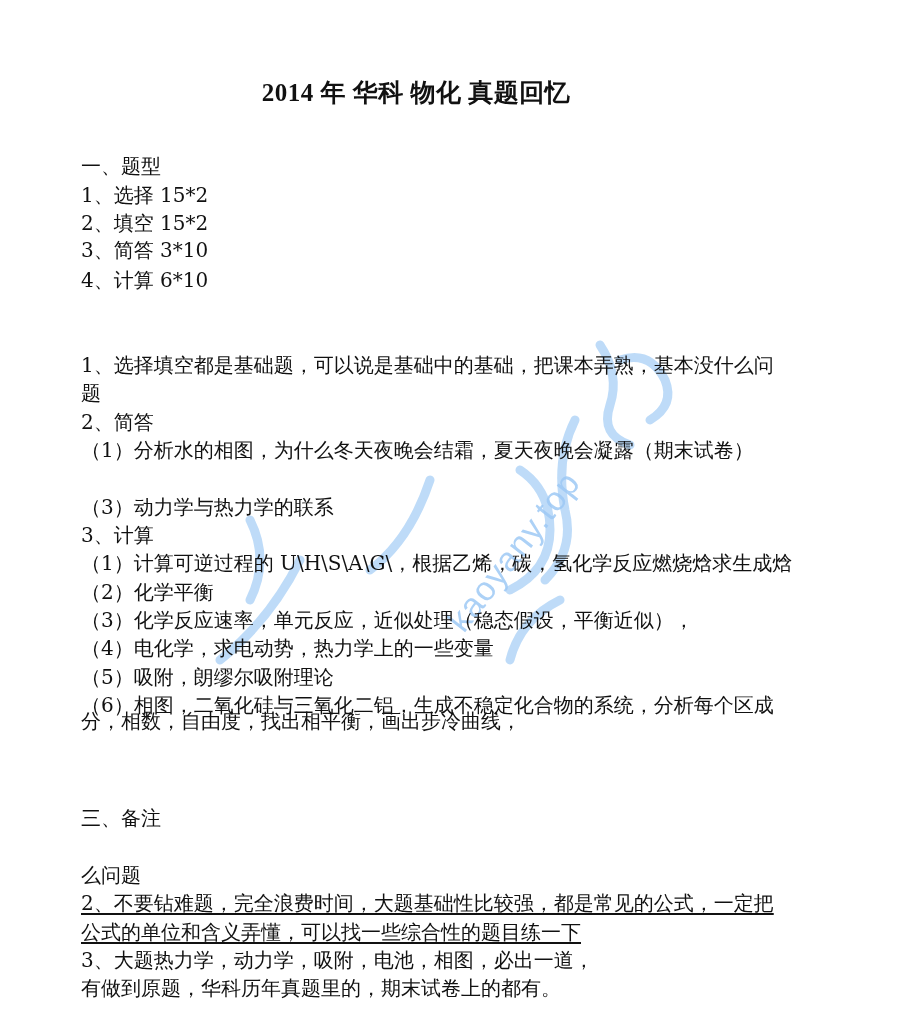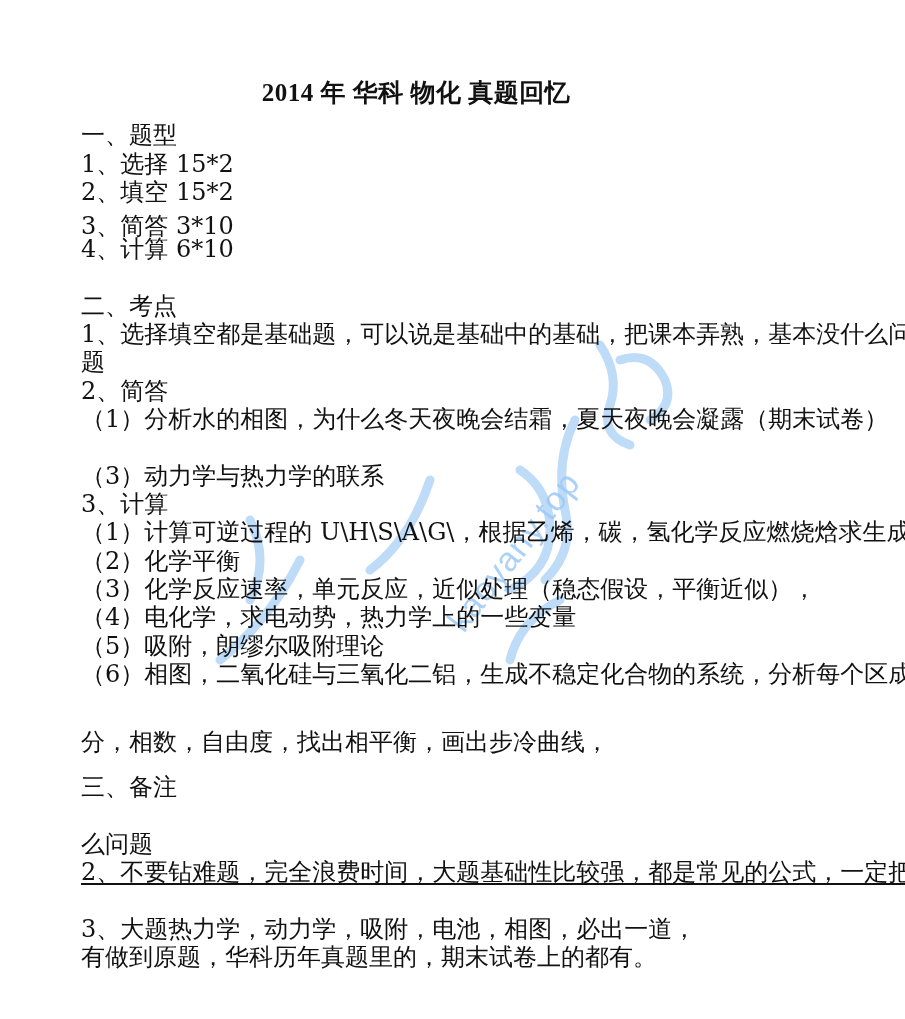--- a/index.html
+++ b/index.html
@@ -9,21 +9,21 @@
       color: #111111;
     }
     .page { position: absolute; left: 0; top: 0; width: 905px; height: 1019px; }
     .title {
       position: absolute; left: 0; top: 76px; width: 832px; text-align: center;
       font-size: 25px; font-weight: bold; letter-spacing: 0.5px;
       font-family: "Liberation Serif", "DejaVu Serif", serif;
     }
     .line {
       position: absolute; left: 81px; width: 760px;
-      font-size: 24px; line-height: 28px; white-space: nowrap;
+      font-size: 20px; line-height: 28px; white-space: nowrap; margin-top: 31px;
     }
     .u { text-decoration: underline; text-underline-offset: 3px; }
     .watermark { position: absolute; pointer-events: none; }
     .wm-text {
       position: absolute; left: 470px; top: 600px;
       transform: rotate(-52deg); transform-origin: left bottom;
       color: #9ec9f5; font-size: 34px; font-family: "Liberation Sans", sans-serif;
       opacity: 0.85; letter-spacing: 1px;
     }
   </style>
@@ -46,37 +46,37 @@
       </g>
     </svg>
     <div class="wm-text">kaoyany.top</div>
   </div>
 
   <div class="title">2014 年  华科  物化  真题回忆</div>
 
   <div class="line" style="top:121px">一、题型</div>
   <div class="line" style="top:150px">1、选择 15*2</div>
   <div class="line" style="top:178px">2、填空 15*2</div>
-  <div class="line" style="top:212px">3、简答 3*10</div>
+  <div class="line" style="top:205px">3、简答 3*10</div>
   <div class="line" style="top:235px">4、计算 6*10</div>
 
-  <div class="line" style="top:292px">二、考点</div>
   <div class="line" style="top:320px">1、选择填空都是基础题，可以说是基础中的基础，把课本弄熟，基本没什么问</div>
   <div class="line" style="top:348px">题</div>
   <div class="line" style="top:377px">2、简答</div>
   <div class="line" style="top:405px">（1）分析水的相图，为什么冬天夜晚会结霜，夏天夜晚会凝露（期末试卷）</div>
   <div class="line" style="top:462px">（3）动力学与热力学的联系</div>
   <div class="line" style="top:490px">3、计算</div>
   <div class="line" style="top:518px">（1）计算可逆过程的 U\H\S\A\G\，根据乙烯，碳，氢化学反应燃烧焓求生成焓</div>
   <div class="line" style="top:547px">（2）化学平衡</div>
   <div class="line" style="top:575px">（3）化学反应速率，单元反应，近似处理（稳态假设，平衡近似），</div>
   <div class="line" style="top:603px">（4）电化学，求电动势，热力学上的一些变量</div>
   <div class="line" style="top:632px">（5）吸附，朗缪尔吸附理论</div>
   <div class="line" style="top:660px">（6）相图，二氧化硅与三氧化二铝，生成不稳定化合物的系统，分析每个区成</div>
-  <div class="line" style="top:728px">分，相数，自由度，找出相平衡，画出步冷曲线，</div>
+  <div class="line" style="top:676px">分，相数，自由度，找出相平衡，画出步冷曲线，</div>
 
   <div class="line" style="top:773px">三、备注</div>
   <div class="line" style="top:830px">么问题</div>
   <div class="line u" style="top:858px">2、不要钻难题，完全浪费时间，大题基础性比较强，都是常见的公式，一定把</div>
+  <div class="line u" style="top:887px">公式的单位和含义弄懂，可以找一些综合性的题目练一下</div>
   <div class="line" style="top:915px">3、大题热力学，动力学，吸附，电池，相图，必出一道，</div>
   <div class="line" style="top:943px">有做到原题，华科历年真题里的，期末试卷上的都有。</div>
 
 </div>
 
 </body></html>

